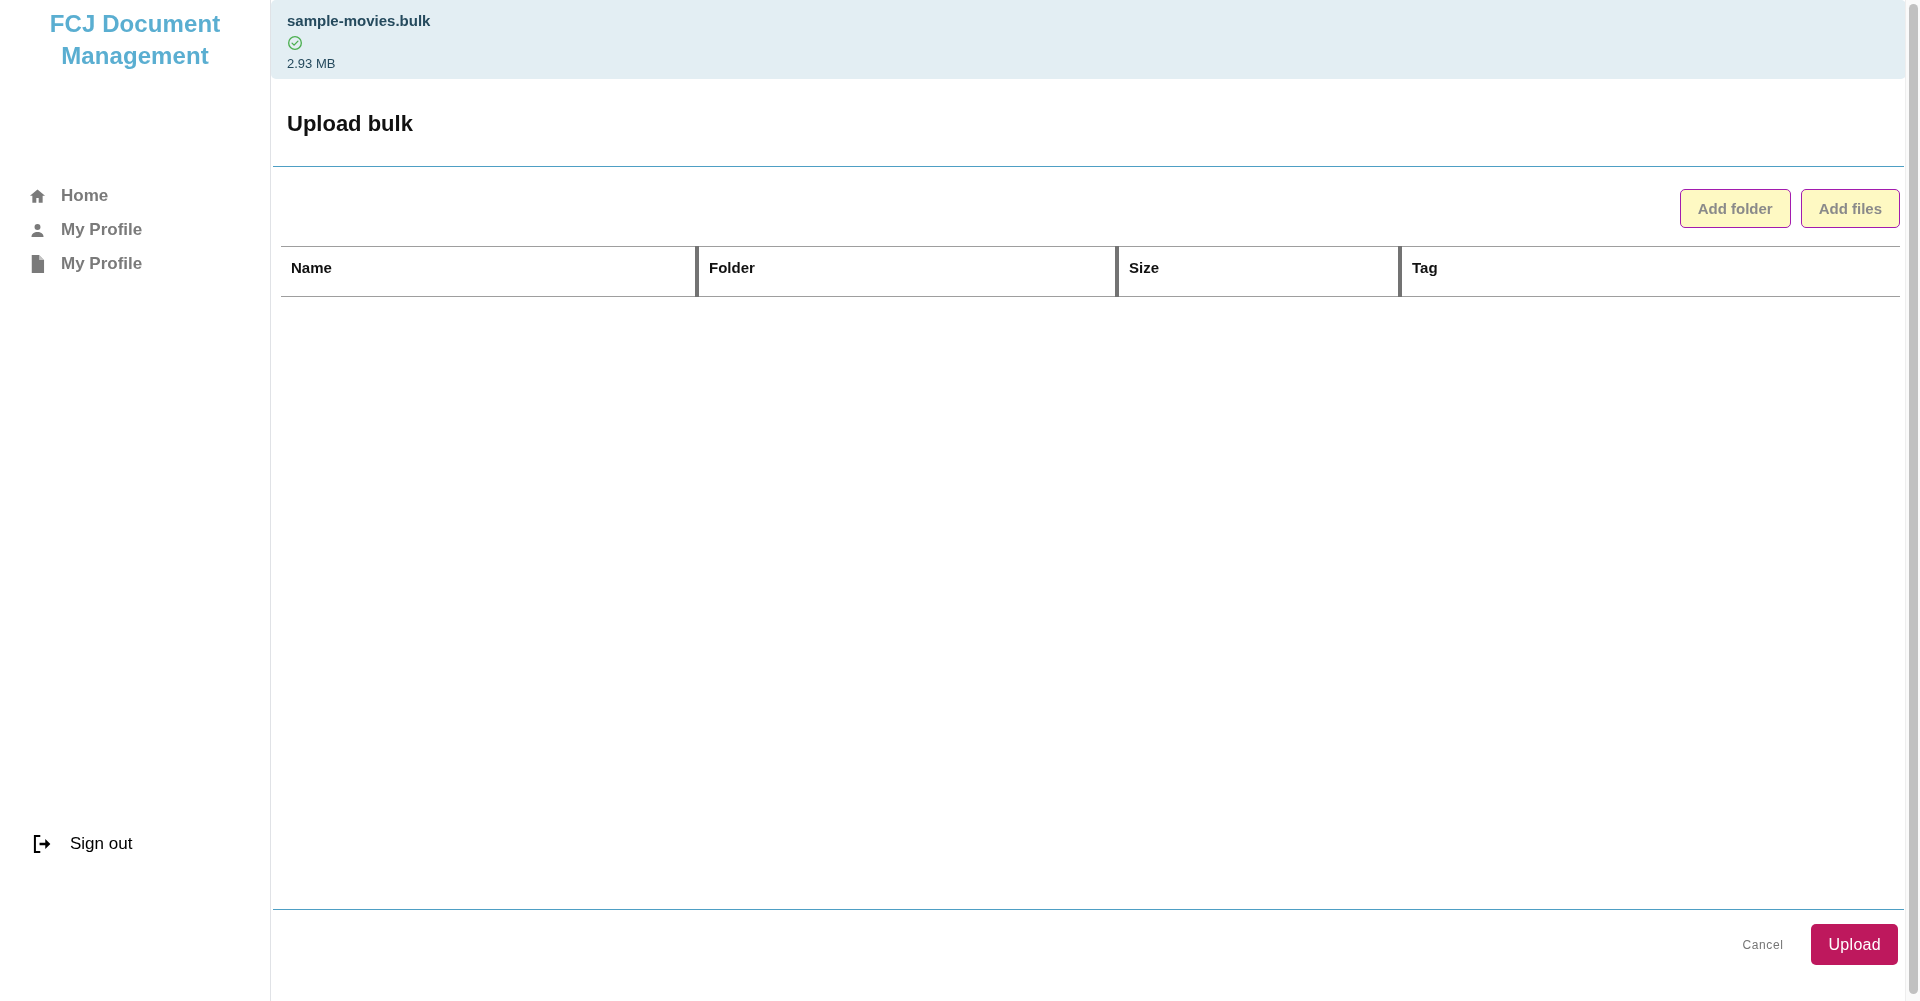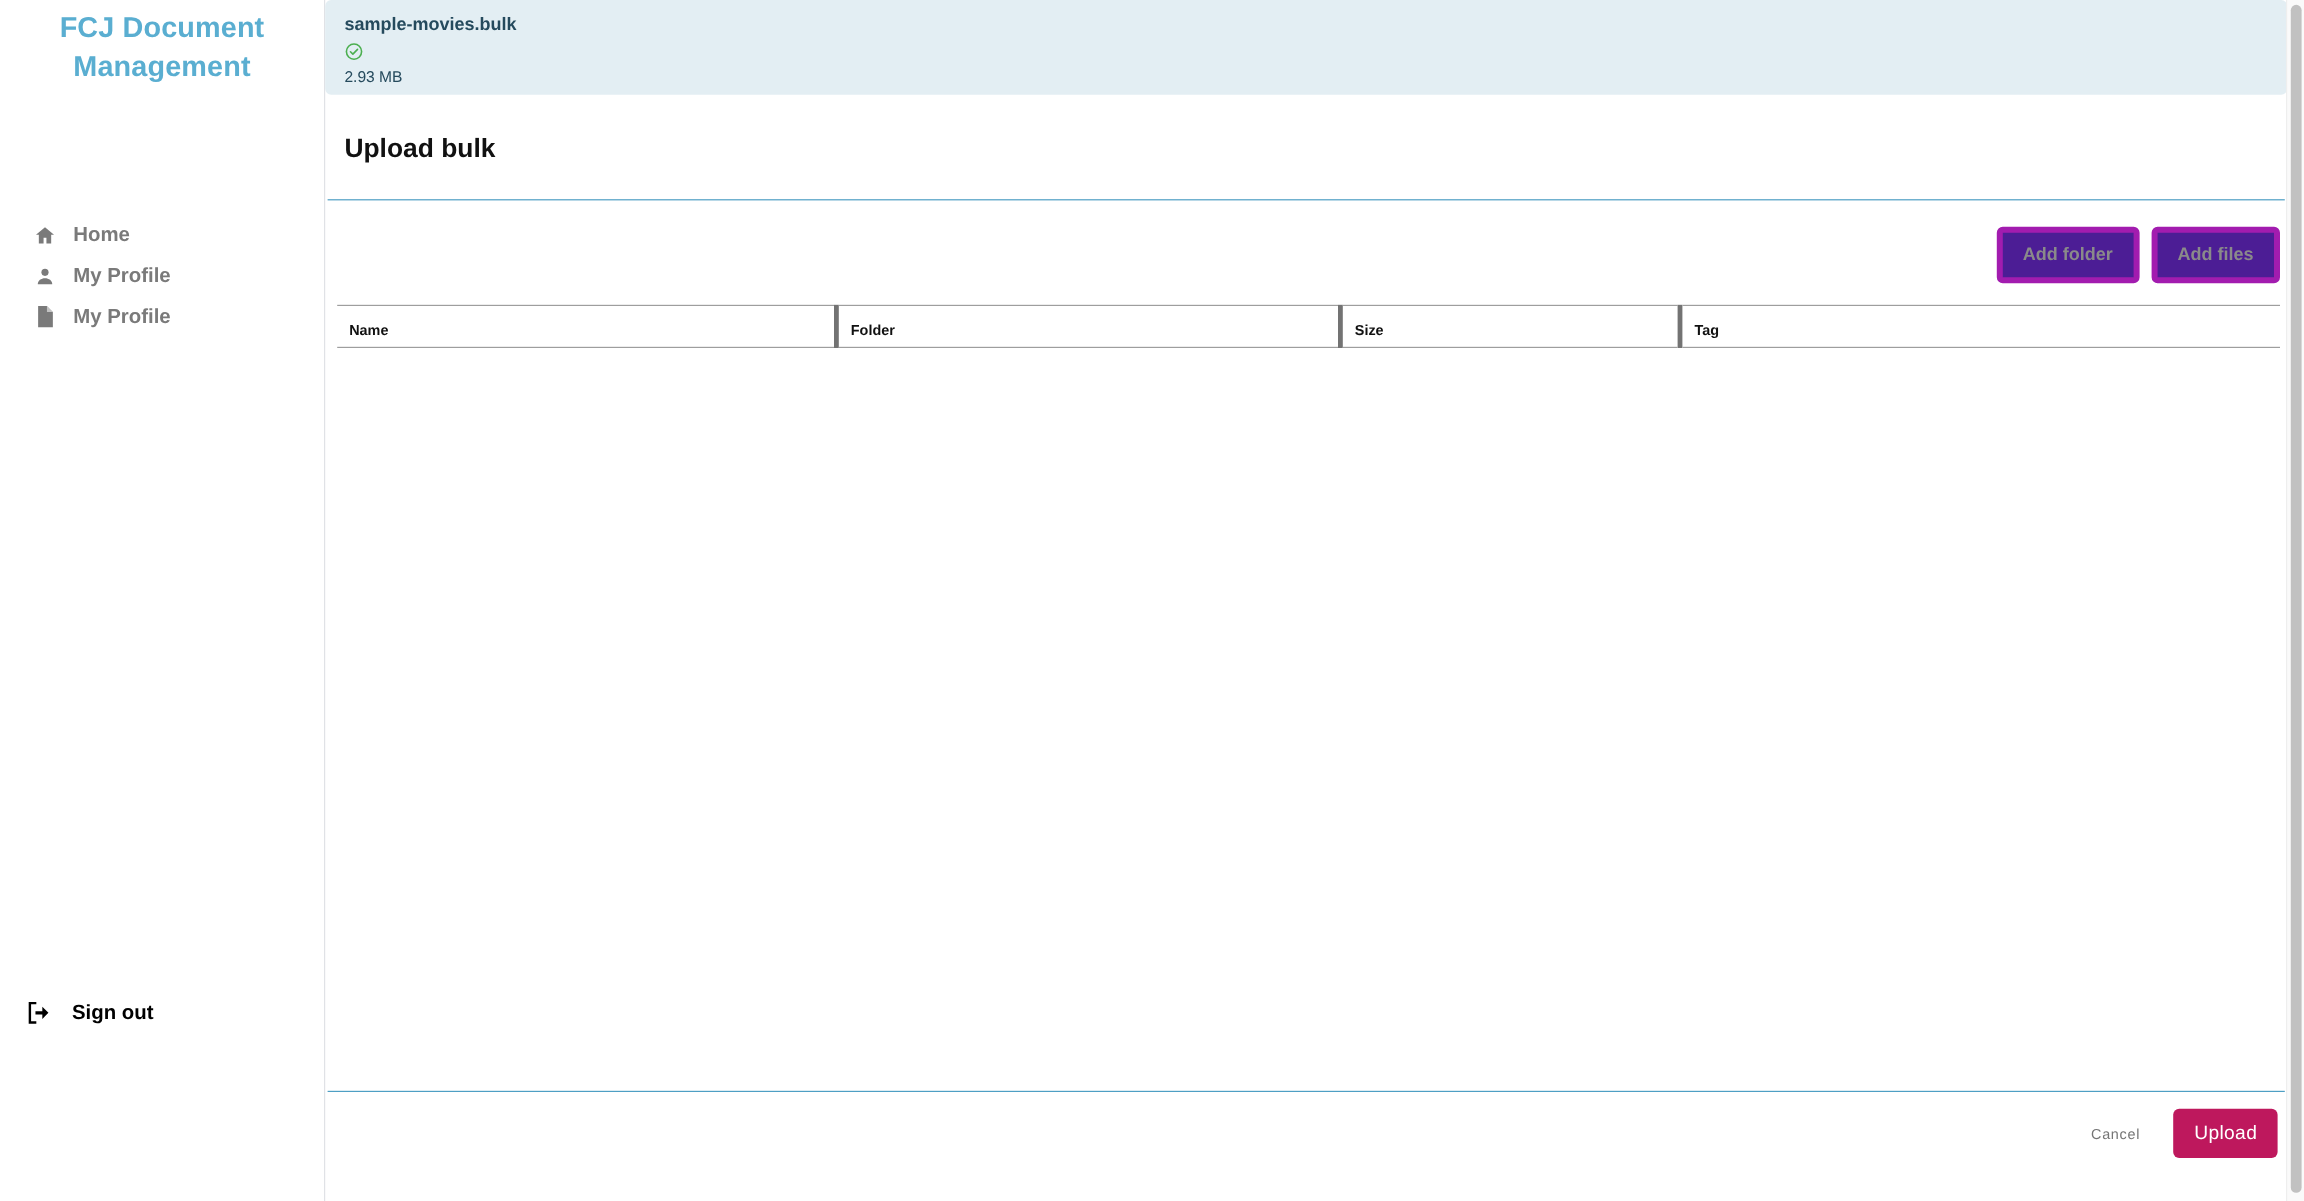--- a/index.html
+++ b/index.html
@@ -71,24 +71,24 @@
   }
   .nav-icon svg { display:block; }
 
   .signout {
     position: absolute;
     left: 0;
     top: 833px;
     display: flex;
     align-items: center;
     gap: 16px;
-    padding-left: 22px;
+    padding-left: 32px;
     color: #000000;
     font-size: 17px;
-    font-weight: bold;
+    font-weight: normal;
     cursor: pointer;
     user-select: none;
   }
   .signout .nav-icon { color:#000; width:22px; flex-basis:22px; height:22px;}
 
   
   .content {
     flex: 1;
     height: 1001px;
     position: relative;
@@ -144,22 +144,22 @@
 
   
   .toolbar {
     display: flex;
     justify-content: flex-end;
     align-items: center;
     gap: 10px;
     padding: 22px 20px 18px 0;
   }
   .btn-outline {
-    border: 5px solid #a21caf;
-    background: #4c1d95;
+    border: 1px solid #a21caf;
+    background: #fef9c3;
     color: #8a8a8a;
     font-size: 15px;
     font-weight: bold;
     font-family: "Liberation Sans", sans-serif;
     border-radius: 5px;
     padding: 9px 17px;
     cursor: pointer;
     line-height: 19px;
   }
 
@@ -171,24 +171,24 @@
     flex-direction: column;
     min-height: 0;
   }
   table.files {
     width: 100%;
     border-collapse: collapse;
     table-layout: fixed;
   }
   table.files thead th {
     text-align: left;
-    font-size: 12px;
+    font-size: 15px;
     font-weight: bold;
     color: #111111;
-    padding: 11px 0 4px 10px;
+    padding: 11px 0 19px 10px;
     border-top: 1px solid #9e9e9e;
     border-bottom: 1px solid #9e9e9e;
     background: #ffffff;
     line-height: 19px;
   }
   table.files thead th + th {
     border-left: 4px solid #737373;
   }
   .col-name   { width: 404px; }
   .col-folder { width: 406px; }

